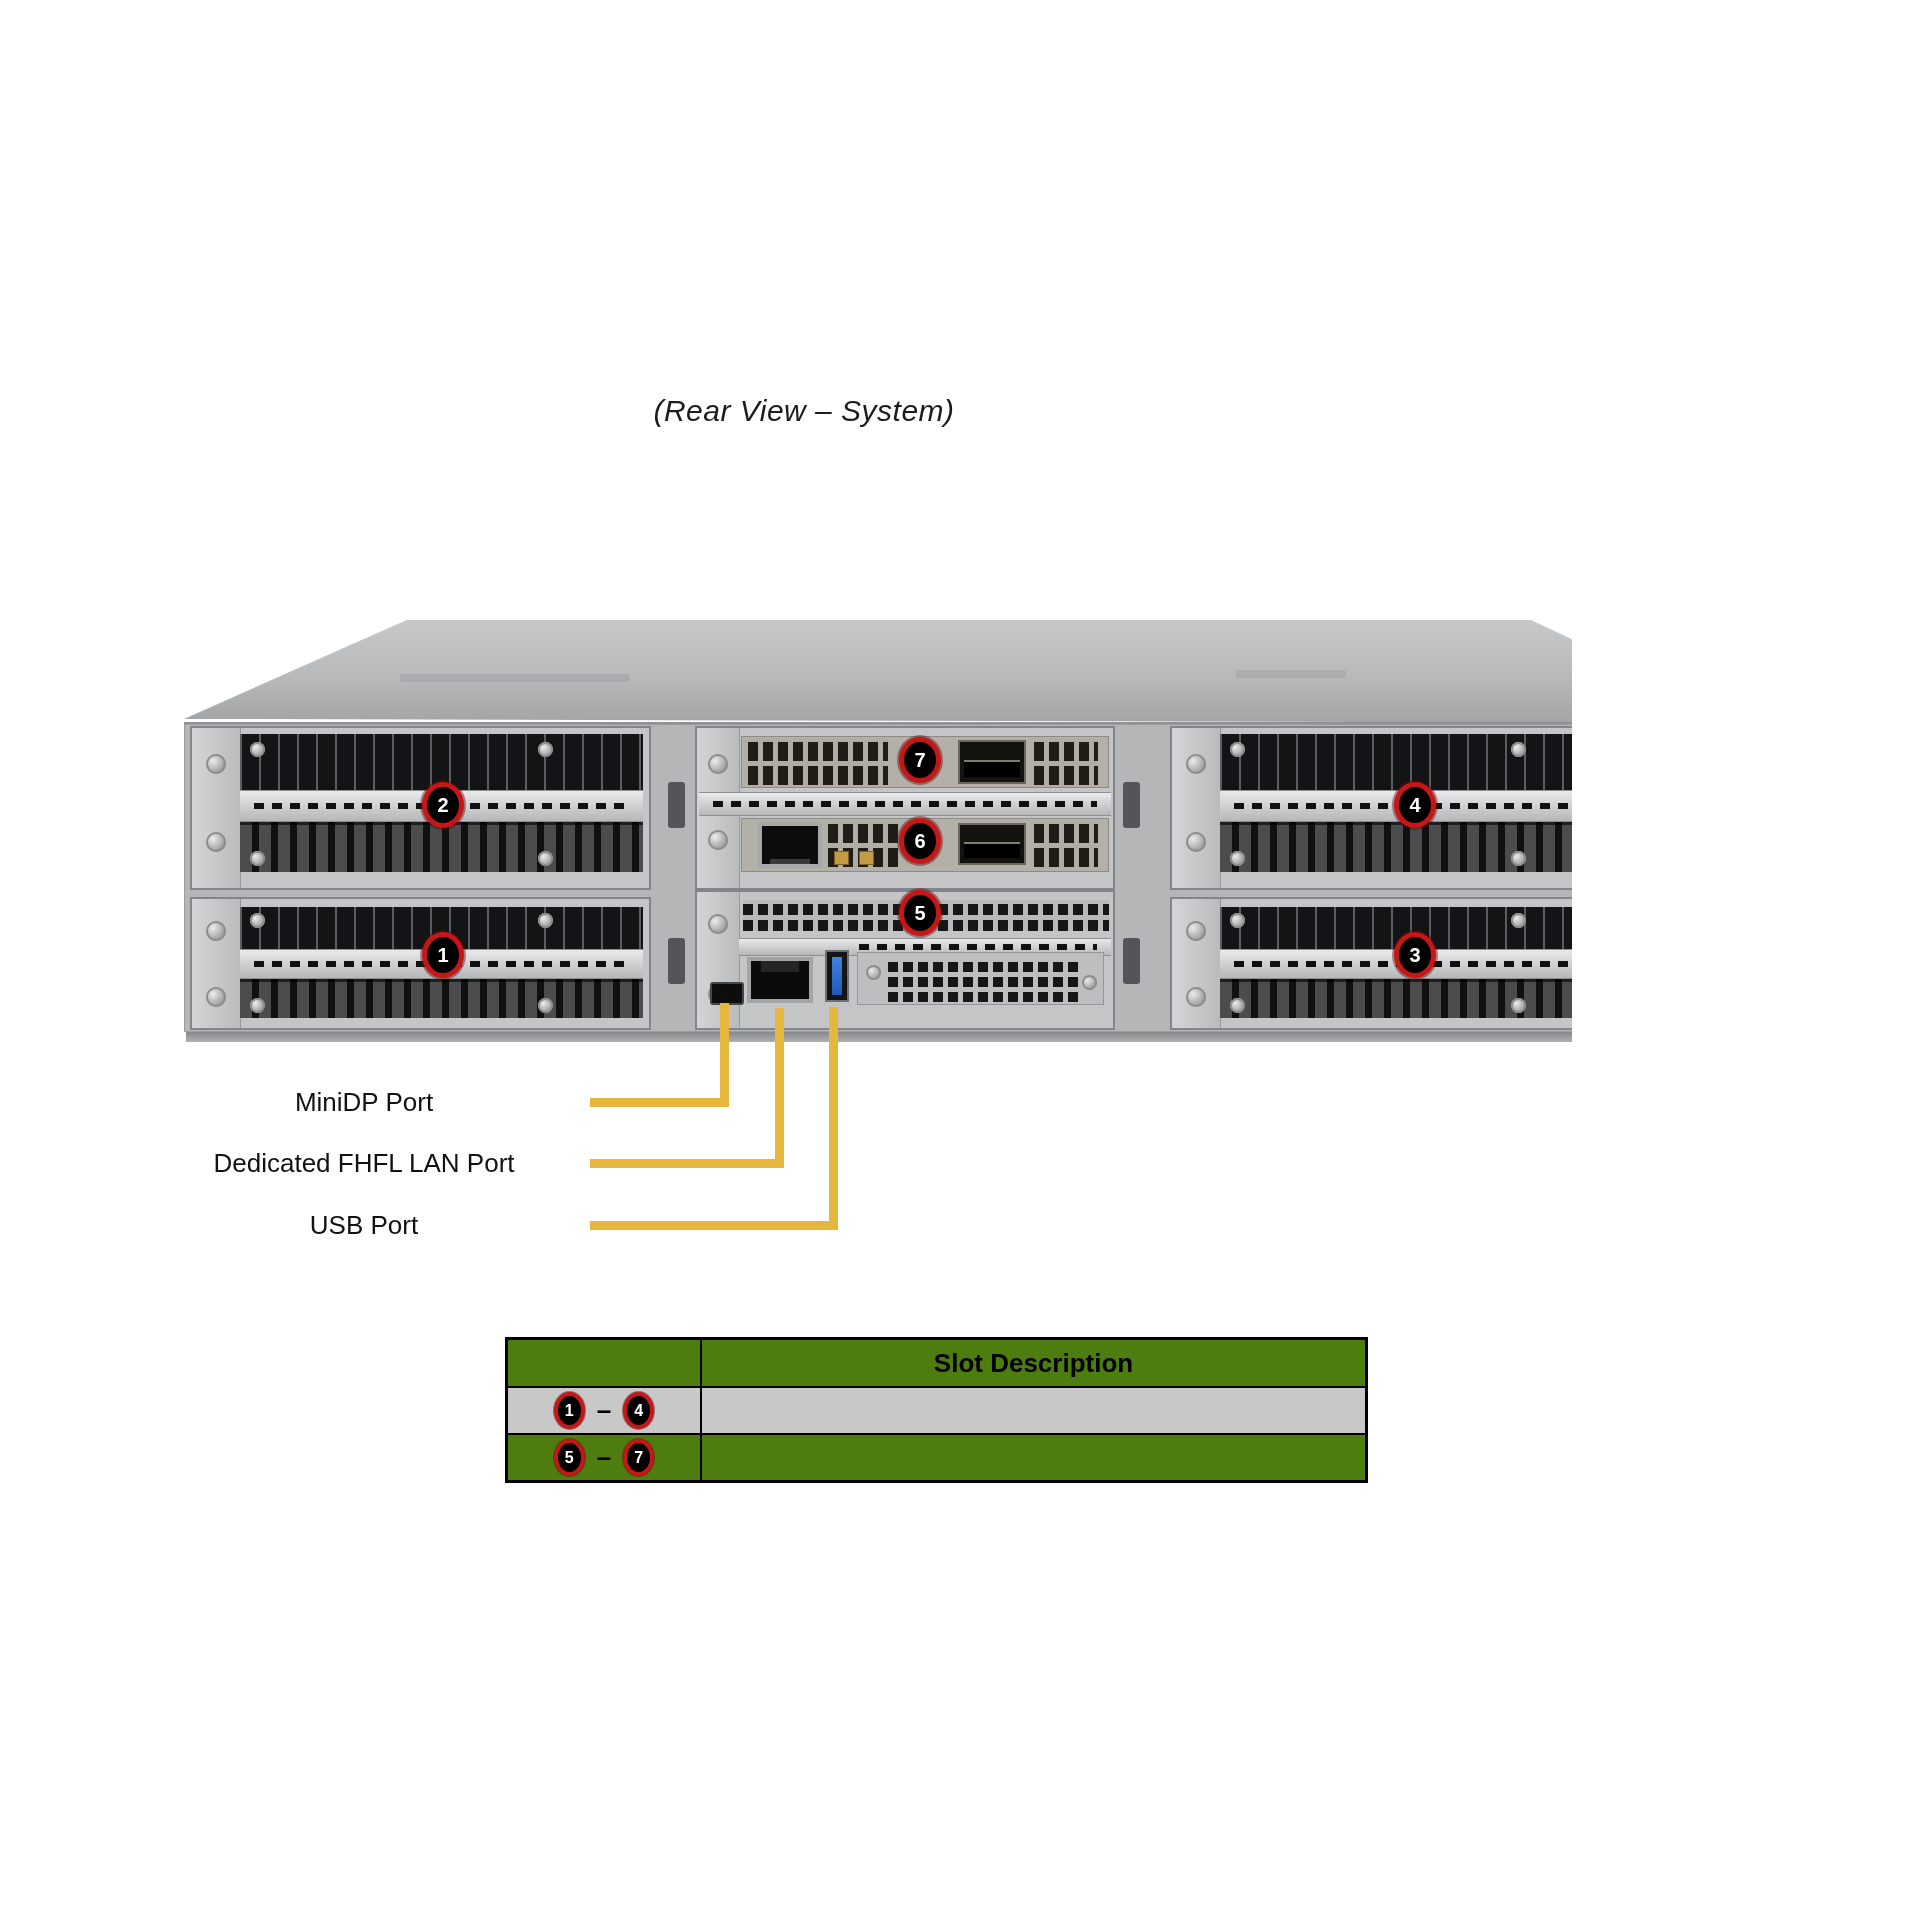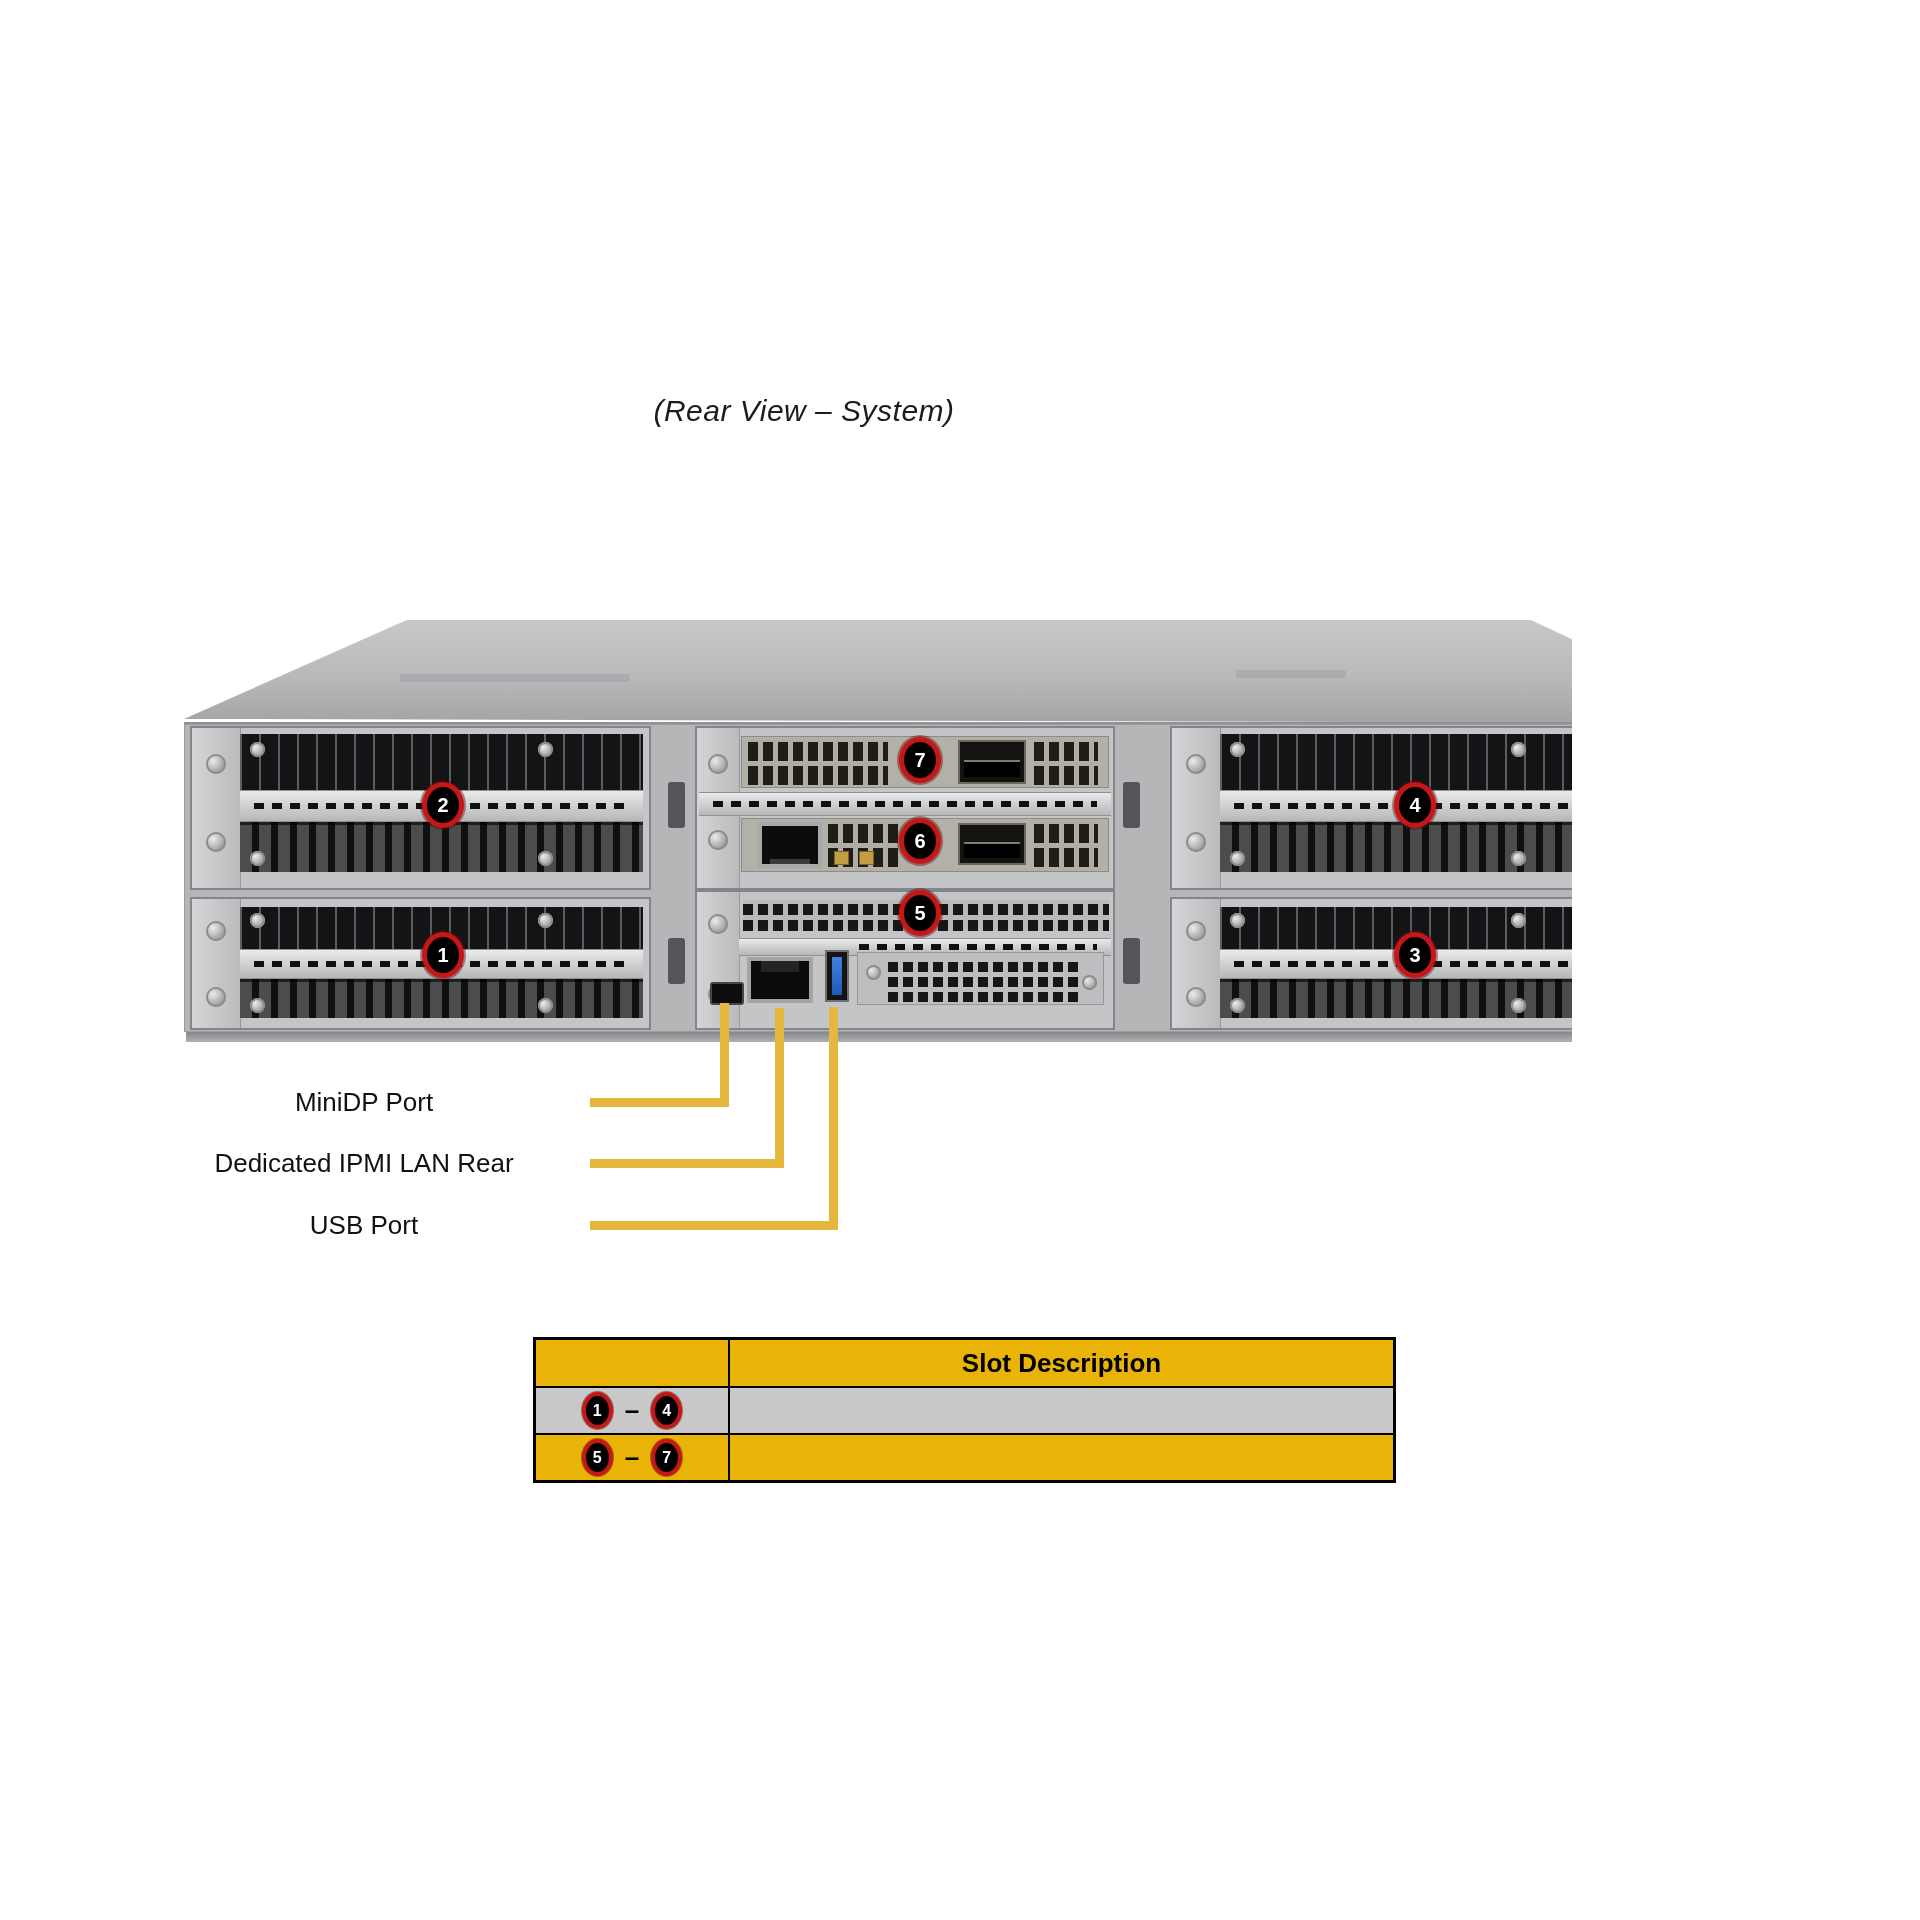--- a/index.html
+++ b/index.html
@@ -81,21 +81,21 @@
   .callout{position:absolute;width:42px;height:46px;border-radius:50%;background:#000;
            border:5px solid #c51717;box-sizing:border-box;display:flex;align-items:center;justify-content:center;
            box-shadow:0 0 0 2px rgba(100,8,8,.45);transform:translate(-50%,-50%);}
   .callout span{color:#fff;font-size:20px;font-weight:bold;line-height:1;}
 
   
   .lead{position:absolute;background:#e5b83d;}
   .port-label{position:absolute;left:150px;width:428px;text-align:center;font-size:26px;color:#111;}
 
   
-  .slot-table{position:absolute;left:533px;top:1337px;width:857px;border:3px solid #000;background:#eab308;}
+  .slot-table{position:absolute;left:505px;top:1337px;width:857px;border:3px solid #000;background:#4d7c0f;}
   .t-row{display:flex;border-top:2px solid #000;}
   .t-row.first{border-top:none;}
   .t-c1{width:194px;border-right:2px solid #000;display:flex;align-items:center;justify-content:center;
         box-sizing:border-box;flex:none;}
   .t-c2{flex:1;display:flex;align-items:center;box-sizing:border-box;}
   .t-head{height:46px;}
   .t-head .t-c2{justify-content:center;font-weight:bold;font-size:26px;color:#000;}
   .t-data{height:45px;font-size:24px;color:#000;}
   .t-data .t-c2{padding-left:24px;}
   .t-data.gray{background:#c8c8c8;}
@@ -285,21 +285,21 @@
     </div>
 
   <div class="lead" style="left:720px;top:1003px;width:9px;height:104px;"></div>
   <div class="lead" style="left:590px;top:1098px;width:139px;height:9px;"></div>
   <div class="lead" style="left:775px;top:1008px;width:9px;height:160px;"></div>
   <div class="lead" style="left:590px;top:1159px;width:194px;height:9px;"></div>
   <div class="lead" style="left:829px;top:1007px;width:9px;height:223px;"></div>
   <div class="lead" style="left:590px;top:1221px;width:248px;height:9px;"></div>
 
   <div class="port-label" style="top:1087px;">MiniDP Port</div>
-  <div class="port-label" style="top:1148px;">Dedicated IPMI LAN Rear</div>
+  <div class="port-label" style="top:1148px;">Dedicated FHFL LAN Port</div>
   <div class="port-label" style="top:1210px;">USB Port</div>
 
   <div class="slot-table">
     <div class="t-row t-head first">
       <div class="t-c1"></div>
       <div class="t-c2">Slot Description</div>
     </div>
     <div class="t-row t-data gray">
       <div class="t-c1">
         <div class="badge">

